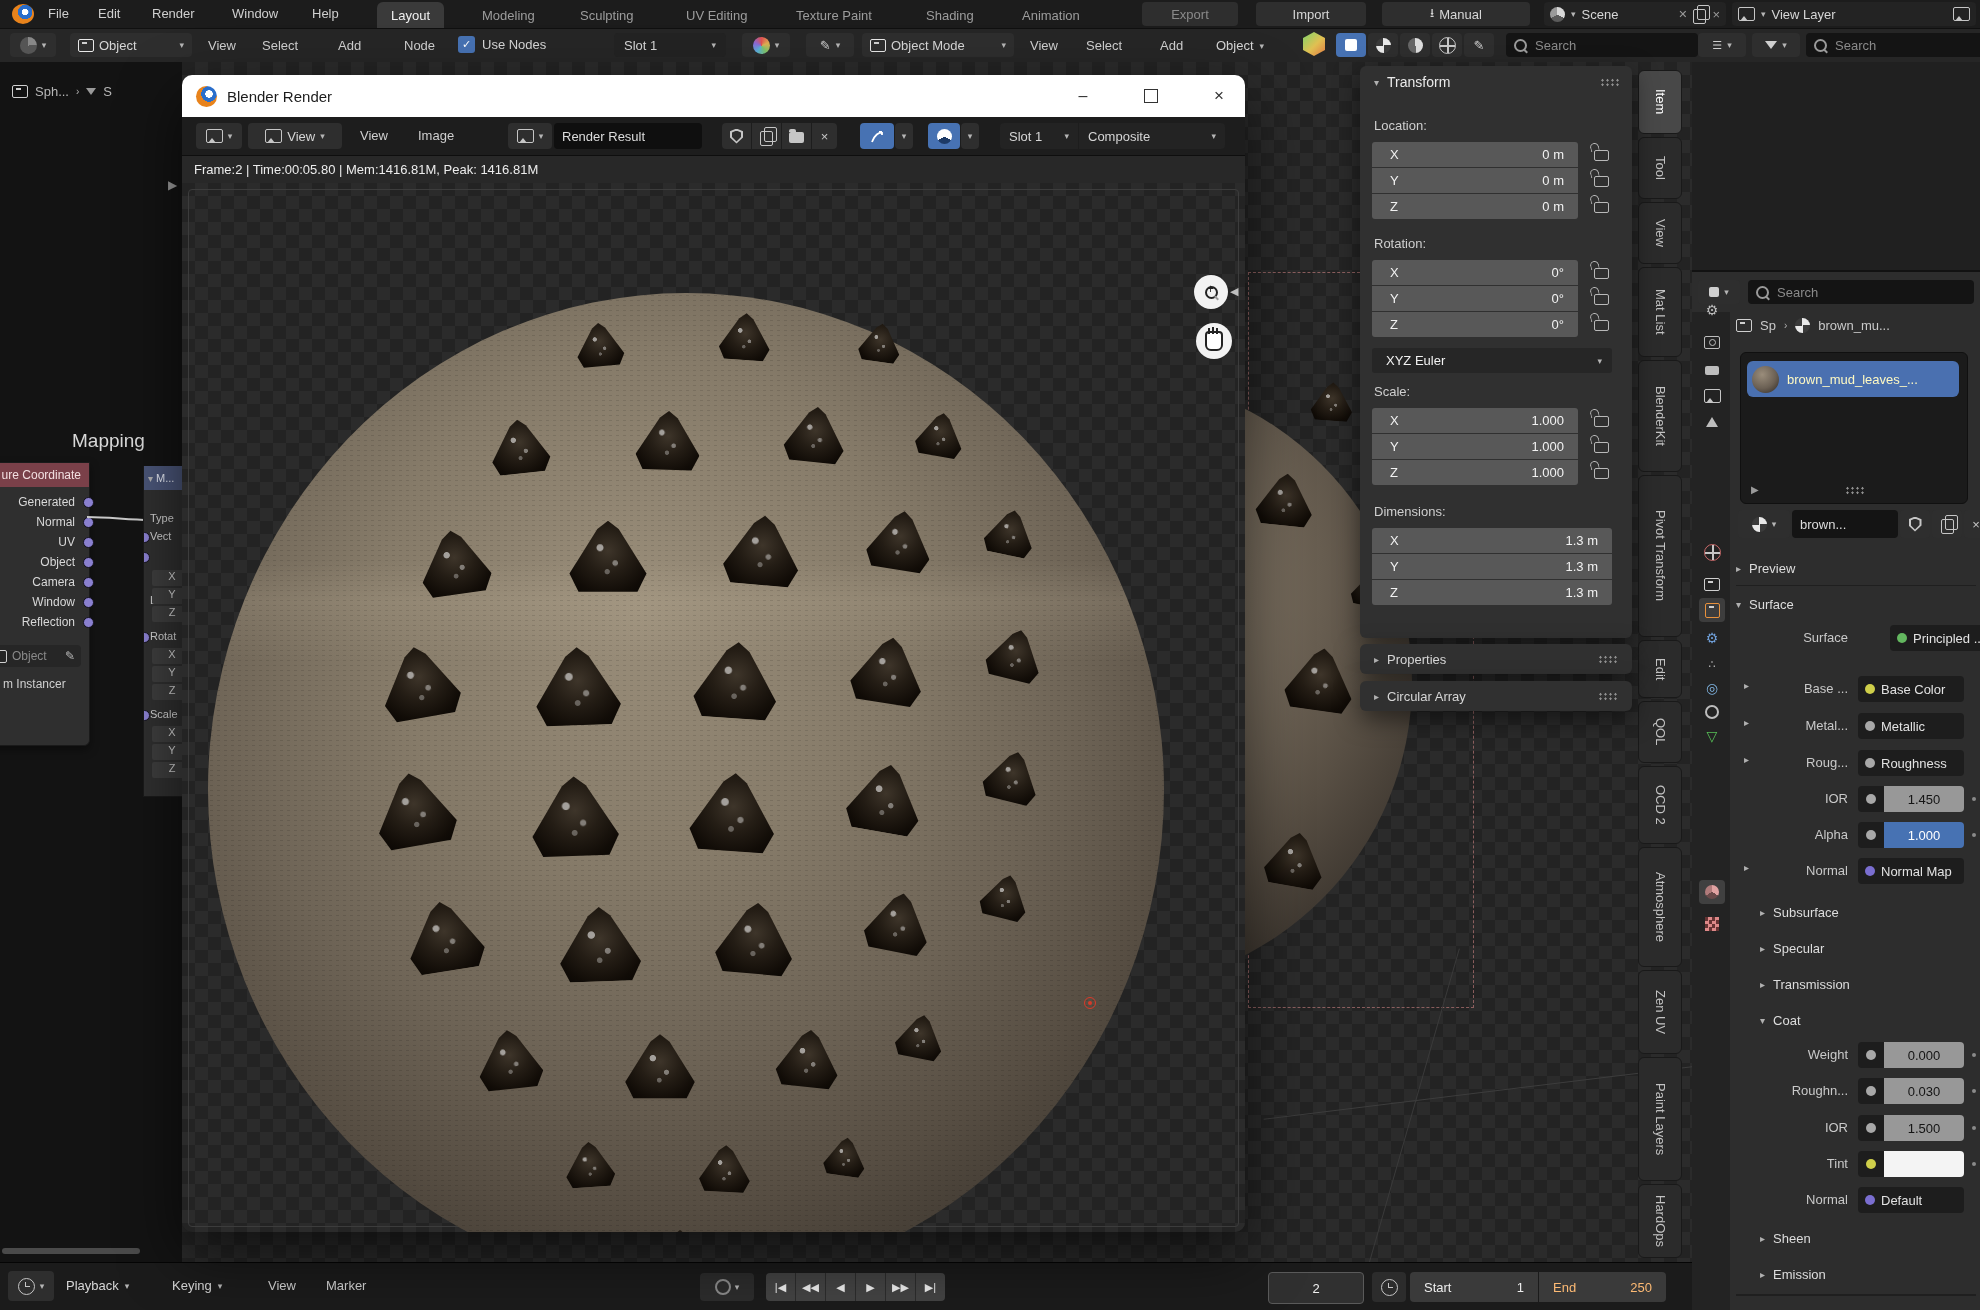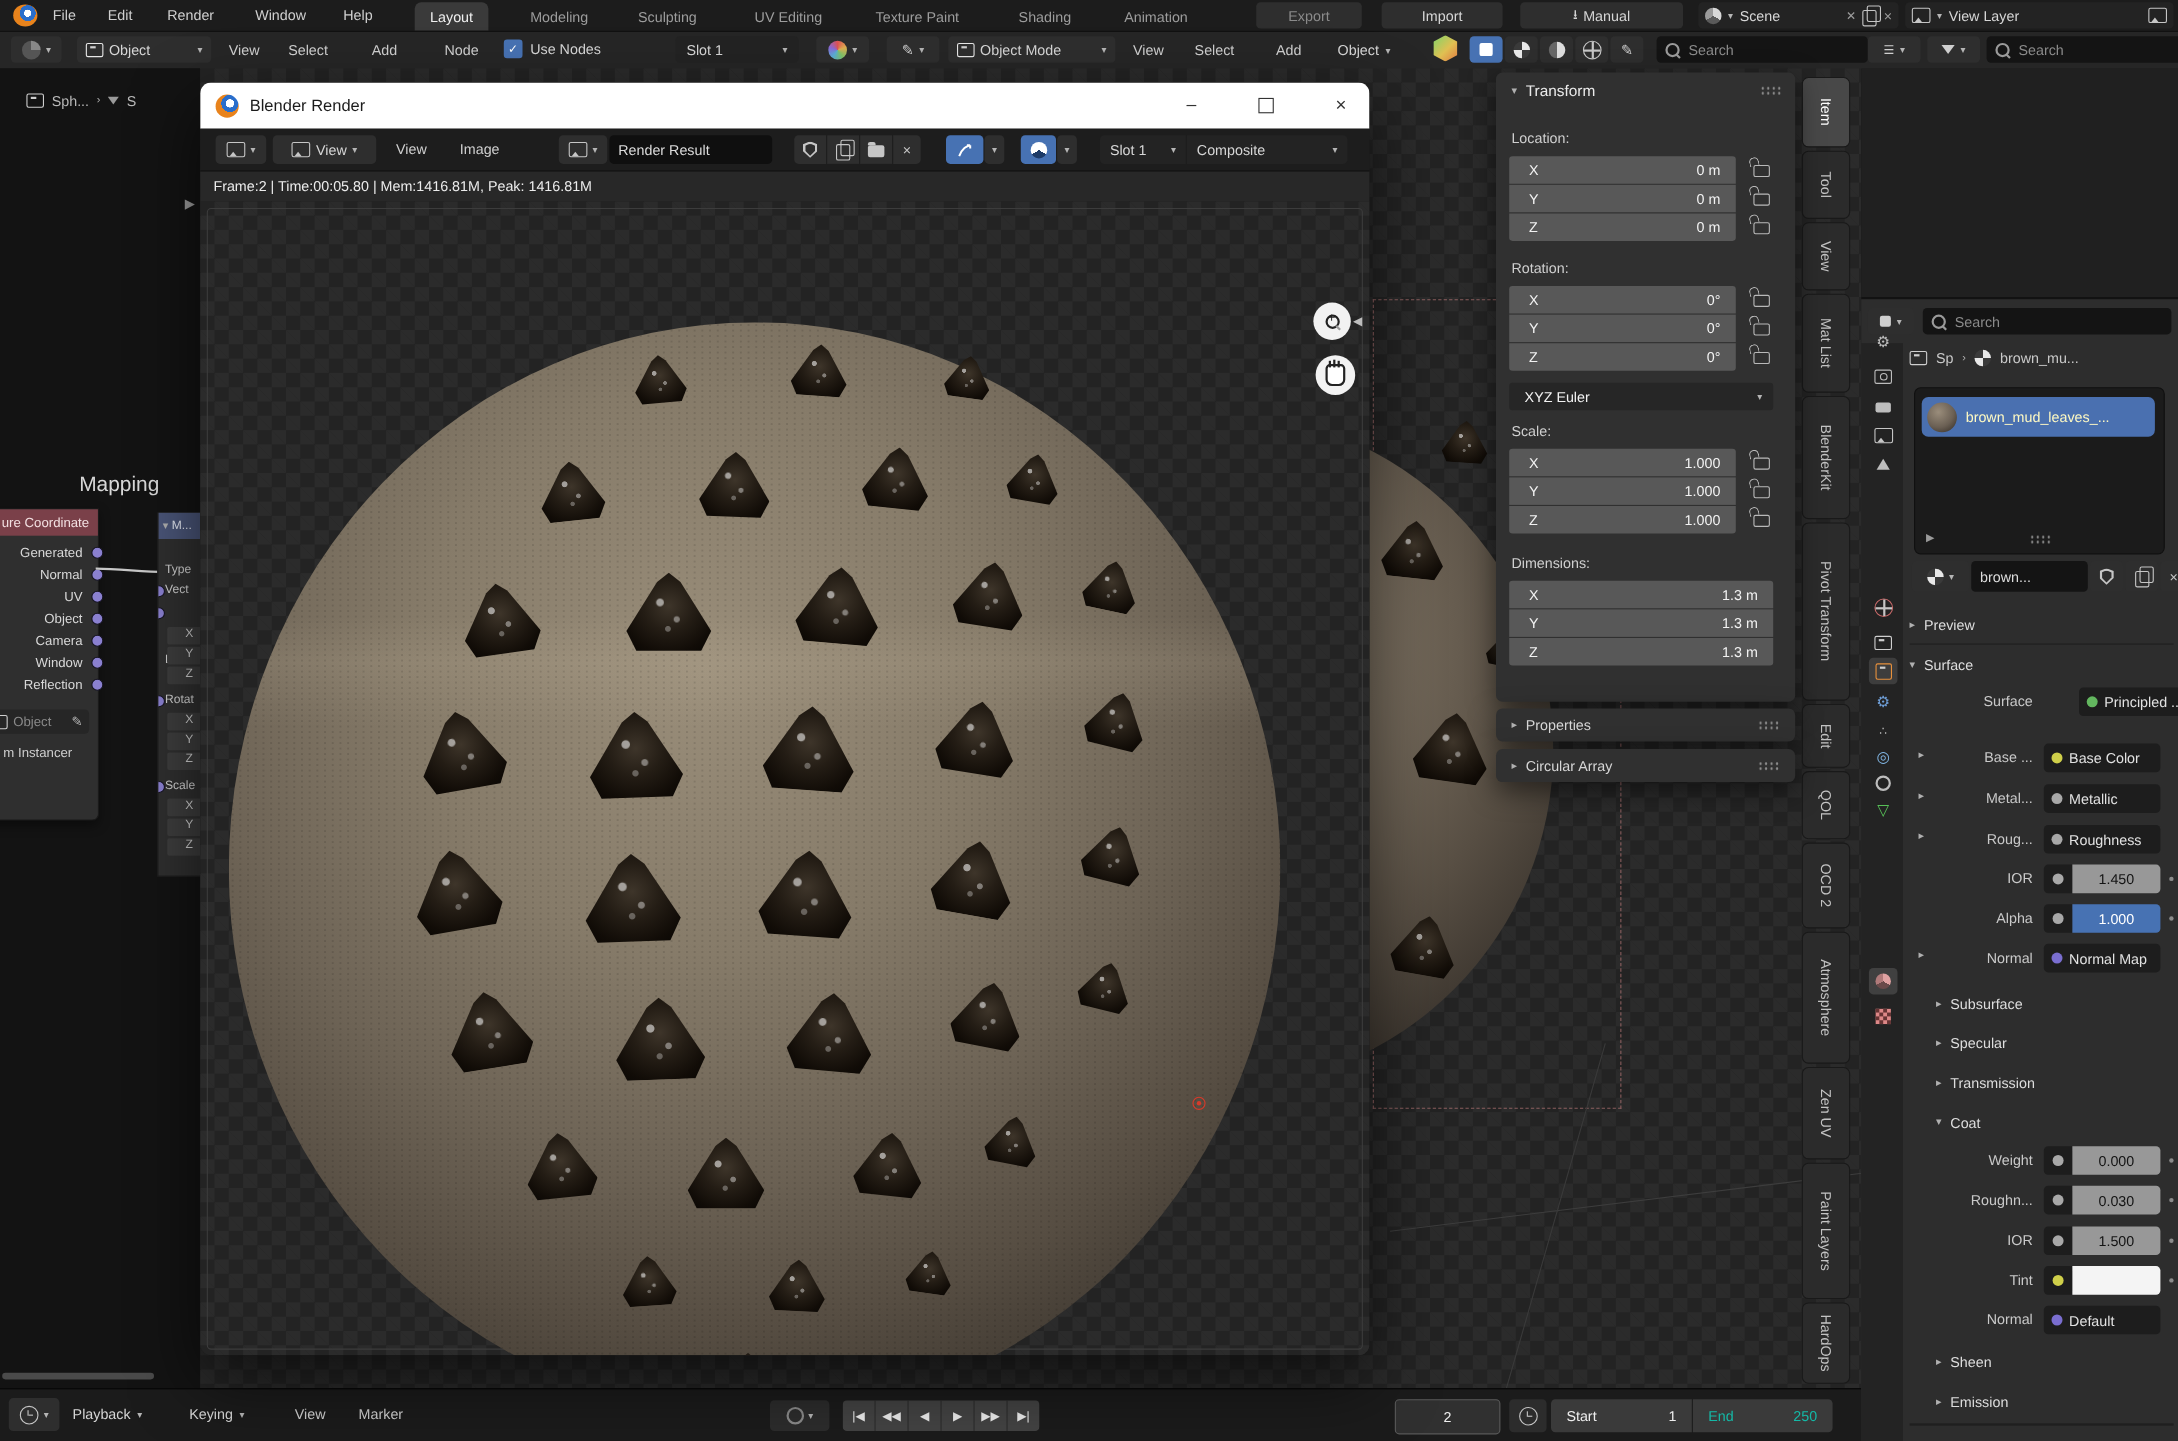--- a/index.html
+++ b/index.html
@@ -197,21 +197,21 @@
   <div class="a btn" style="left:1752px;top:33px;width:48px;height:24px;">
     <span style="width:0;height:0;border-left:6px solid transparent;border-right:6px solid transparent;border-top:8px solid #cfcfcf;"></span>
     <span class="chev">▾</span>
   </div>
   <div class="a darkfield" style="left:1806px;top:33px;width:168px;height:24px;gap:8px;">
     <span class="mag"></span>
     <span class="dim">Search</span>
   </div>
 
   <div class="a" style="left:0;top:62px;width:182px;height:1200px;background:#131313;overflow:hidden;">
-    <div class="a flex" style="left:12px;top:22px;gap:7px;color:#b8b8b8;margin-left:12px;">
+    <div class="a flex" style="left:12px;top:22px;gap:7px;color:#b8b8b8;">
       <span class="ic-box"></span>
       <span>Sph...</span>
       <span class="exp">›</span>
       <span style="width:0;height:0;border-left:5px solid transparent;border-right:5px solid transparent;border-top:7px solid #9a9a9a;"></span>
       <span>S</span>
     </div>
 
     <div class="a" style="left:72px;top:368px;font-size:19px;color:#d8d8d8;">Mapping</div>
 
     <div class="a" style="left:-44px;top:400px;width:132px;height:282px;background:#2f2f2f;border:1px solid #1a1a1a;border-radius:0 0 6px 6px;box-shadow:0 4px 10px rgba(0,0,0,.4);">
@@ -320,21 +320,21 @@
       <span class="transport" style="border-right:none;">▶|</span>
     </div>
     <div class="a flex" style="left:1268px;top:9px;width:94px;height:30px;background:#303030;border:1px solid #5a5a5a;border-radius:4px;justify-content:center;color:#f0f0f0;">2</div>
     <div class="a flex" style="left:1372px;top:9px;width:34px;height:30px;background:#2c2c2c;border-radius:4px;justify-content:center;">
       <span class="ic-clock"></span>
     </div>
     <div class="a flex" style="left:1410px;top:9px;width:128px;height:30px;background:#3a3a3a;border-radius:4px 0 0 4px;padding:0 14px;box-sizing:border-box;justify-content:space-between;color:#ededed;">
       <span>Start</span>
       <span>1</span>
     </div>
-    <div class="a flex" style="left:1539px;top:9px;width:127px;height:30px;background:#3a3a3a;border-radius:0 4px 4px 0;padding:0 14px;box-sizing:border-box;justify-content:space-between;color:#14b8a6;">
+    <div class="a flex" style="left:1539px;top:9px;width:127px;height:30px;background:#3a3a3a;border-radius:0 4px 4px 0;padding:0 14px;box-sizing:border-box;justify-content:space-between;color:#fdba74;">
       <span>End</span>
       <span>250</span>
     </div>
   </div>
 
   <div class="a" style="left:1692px;top:62px;width:288px;height:208px;background:#202020;">
     
     
     
     

